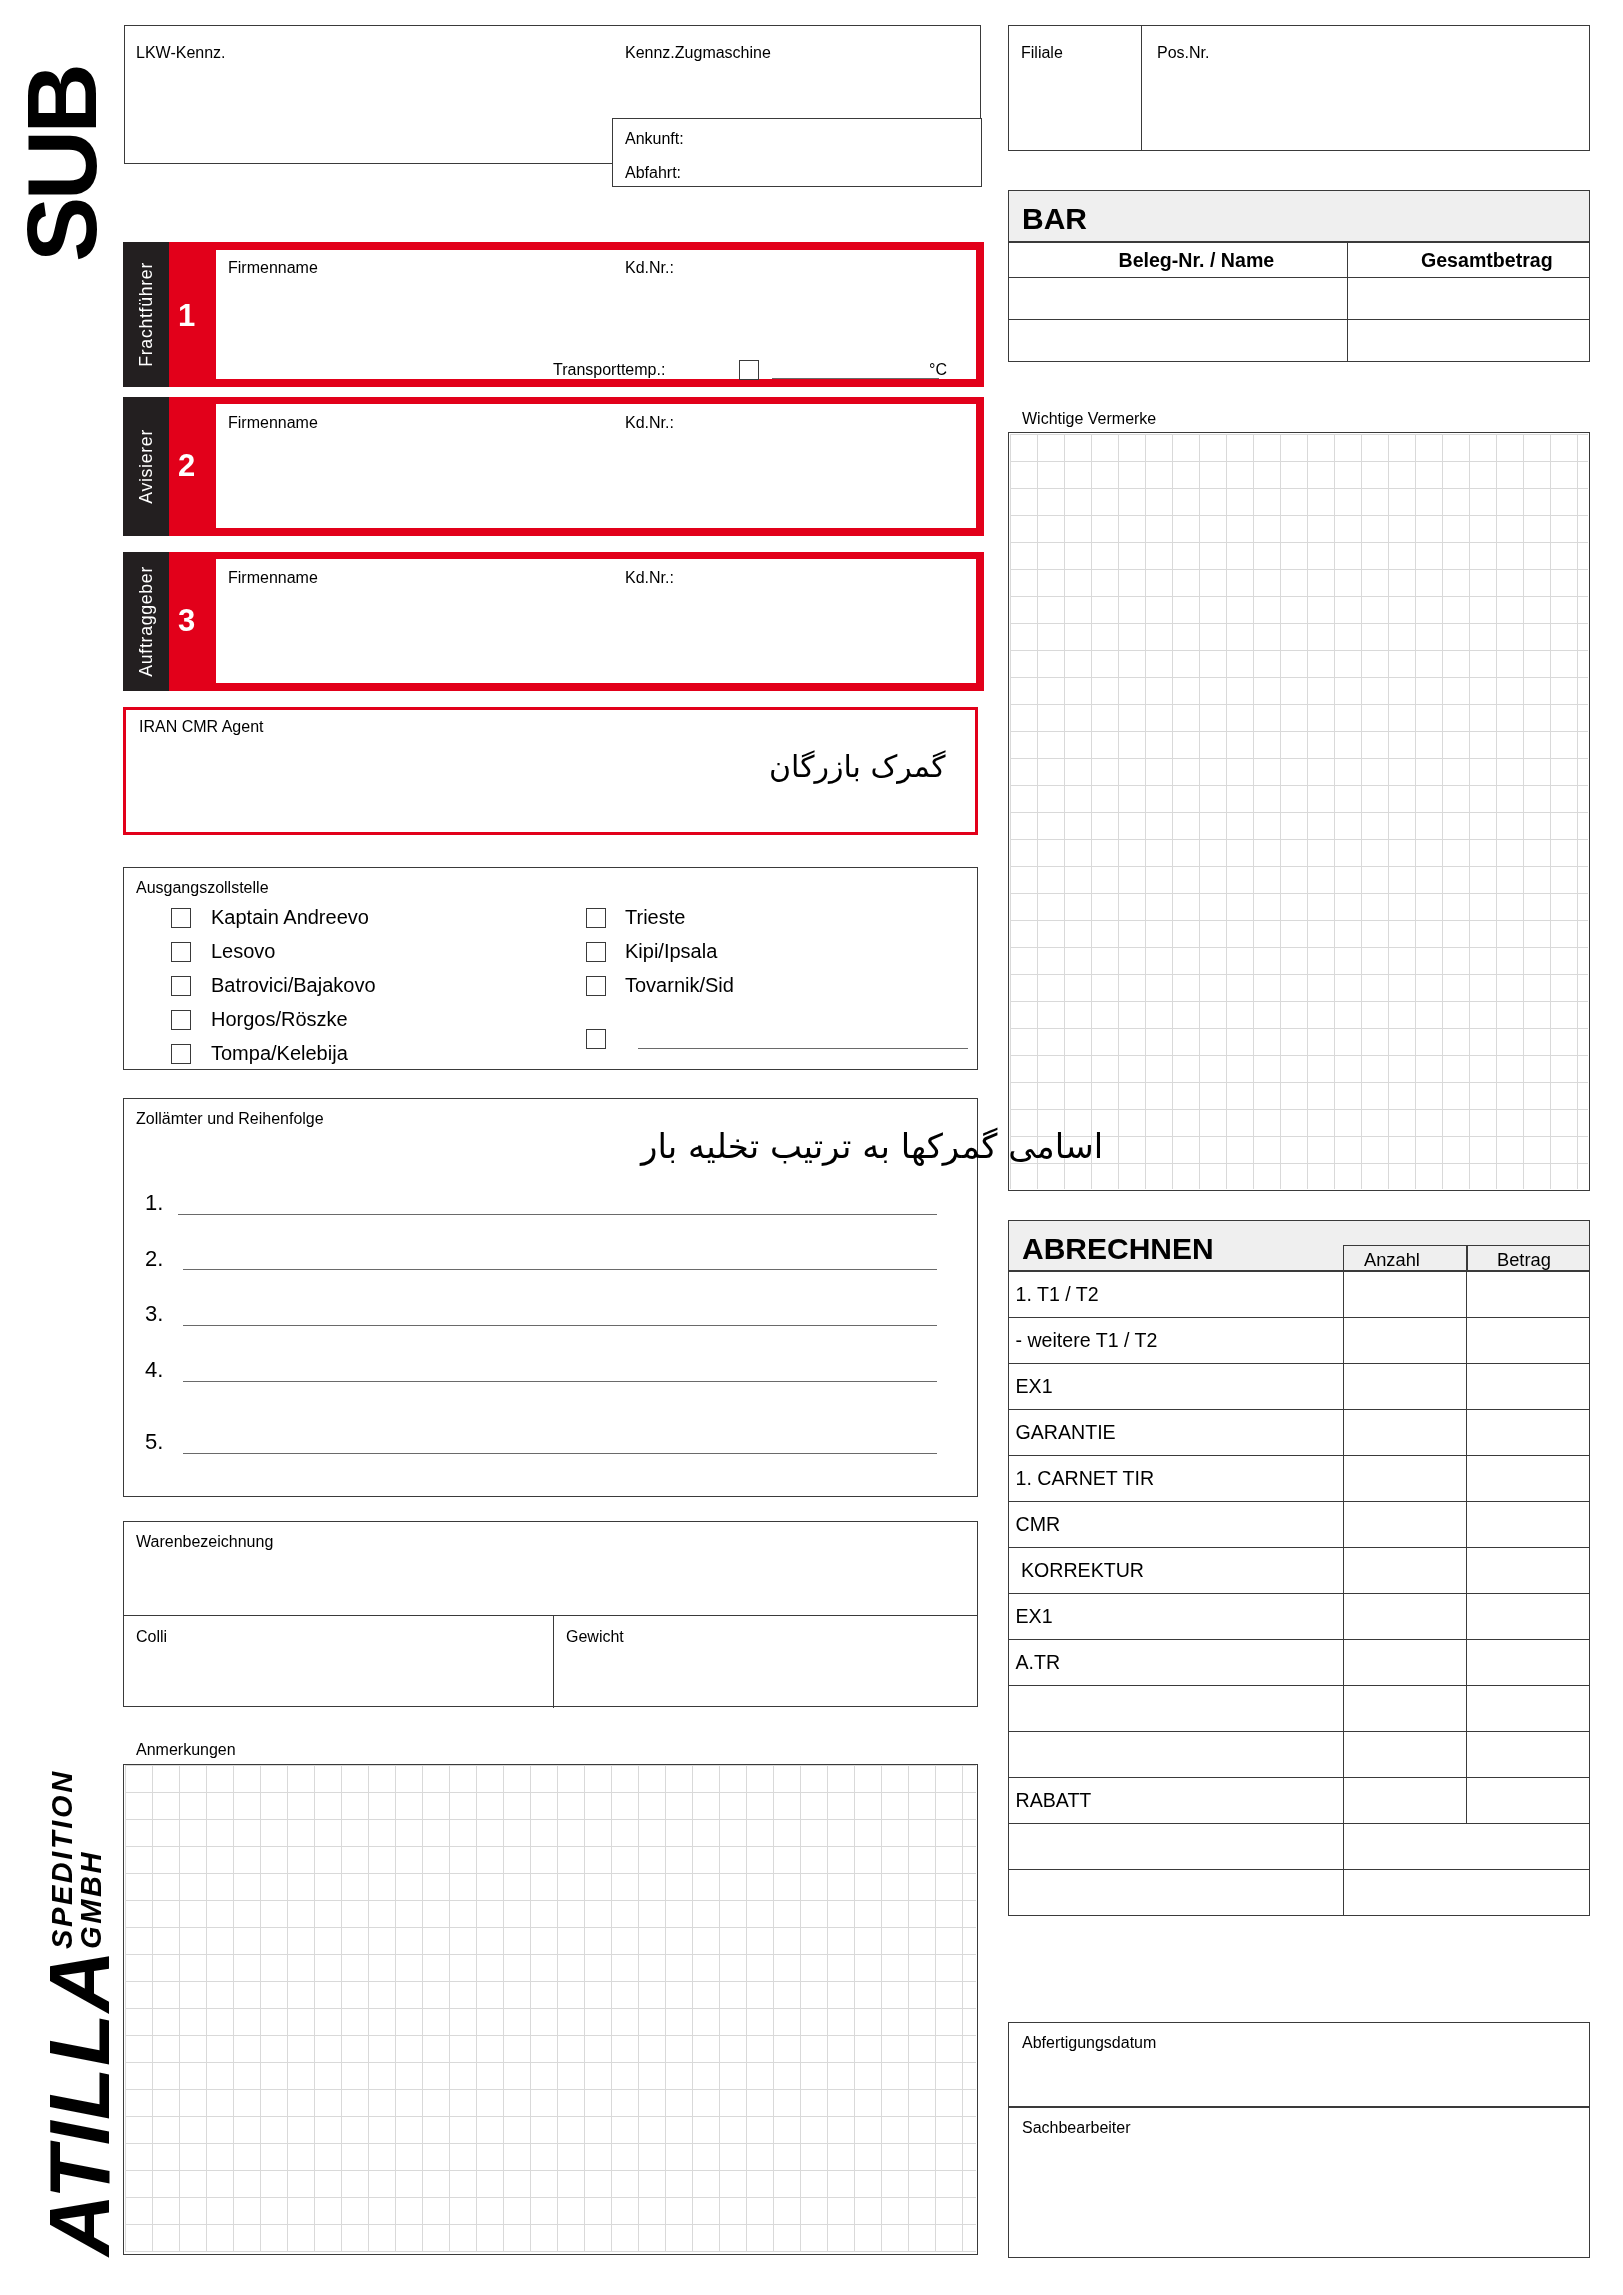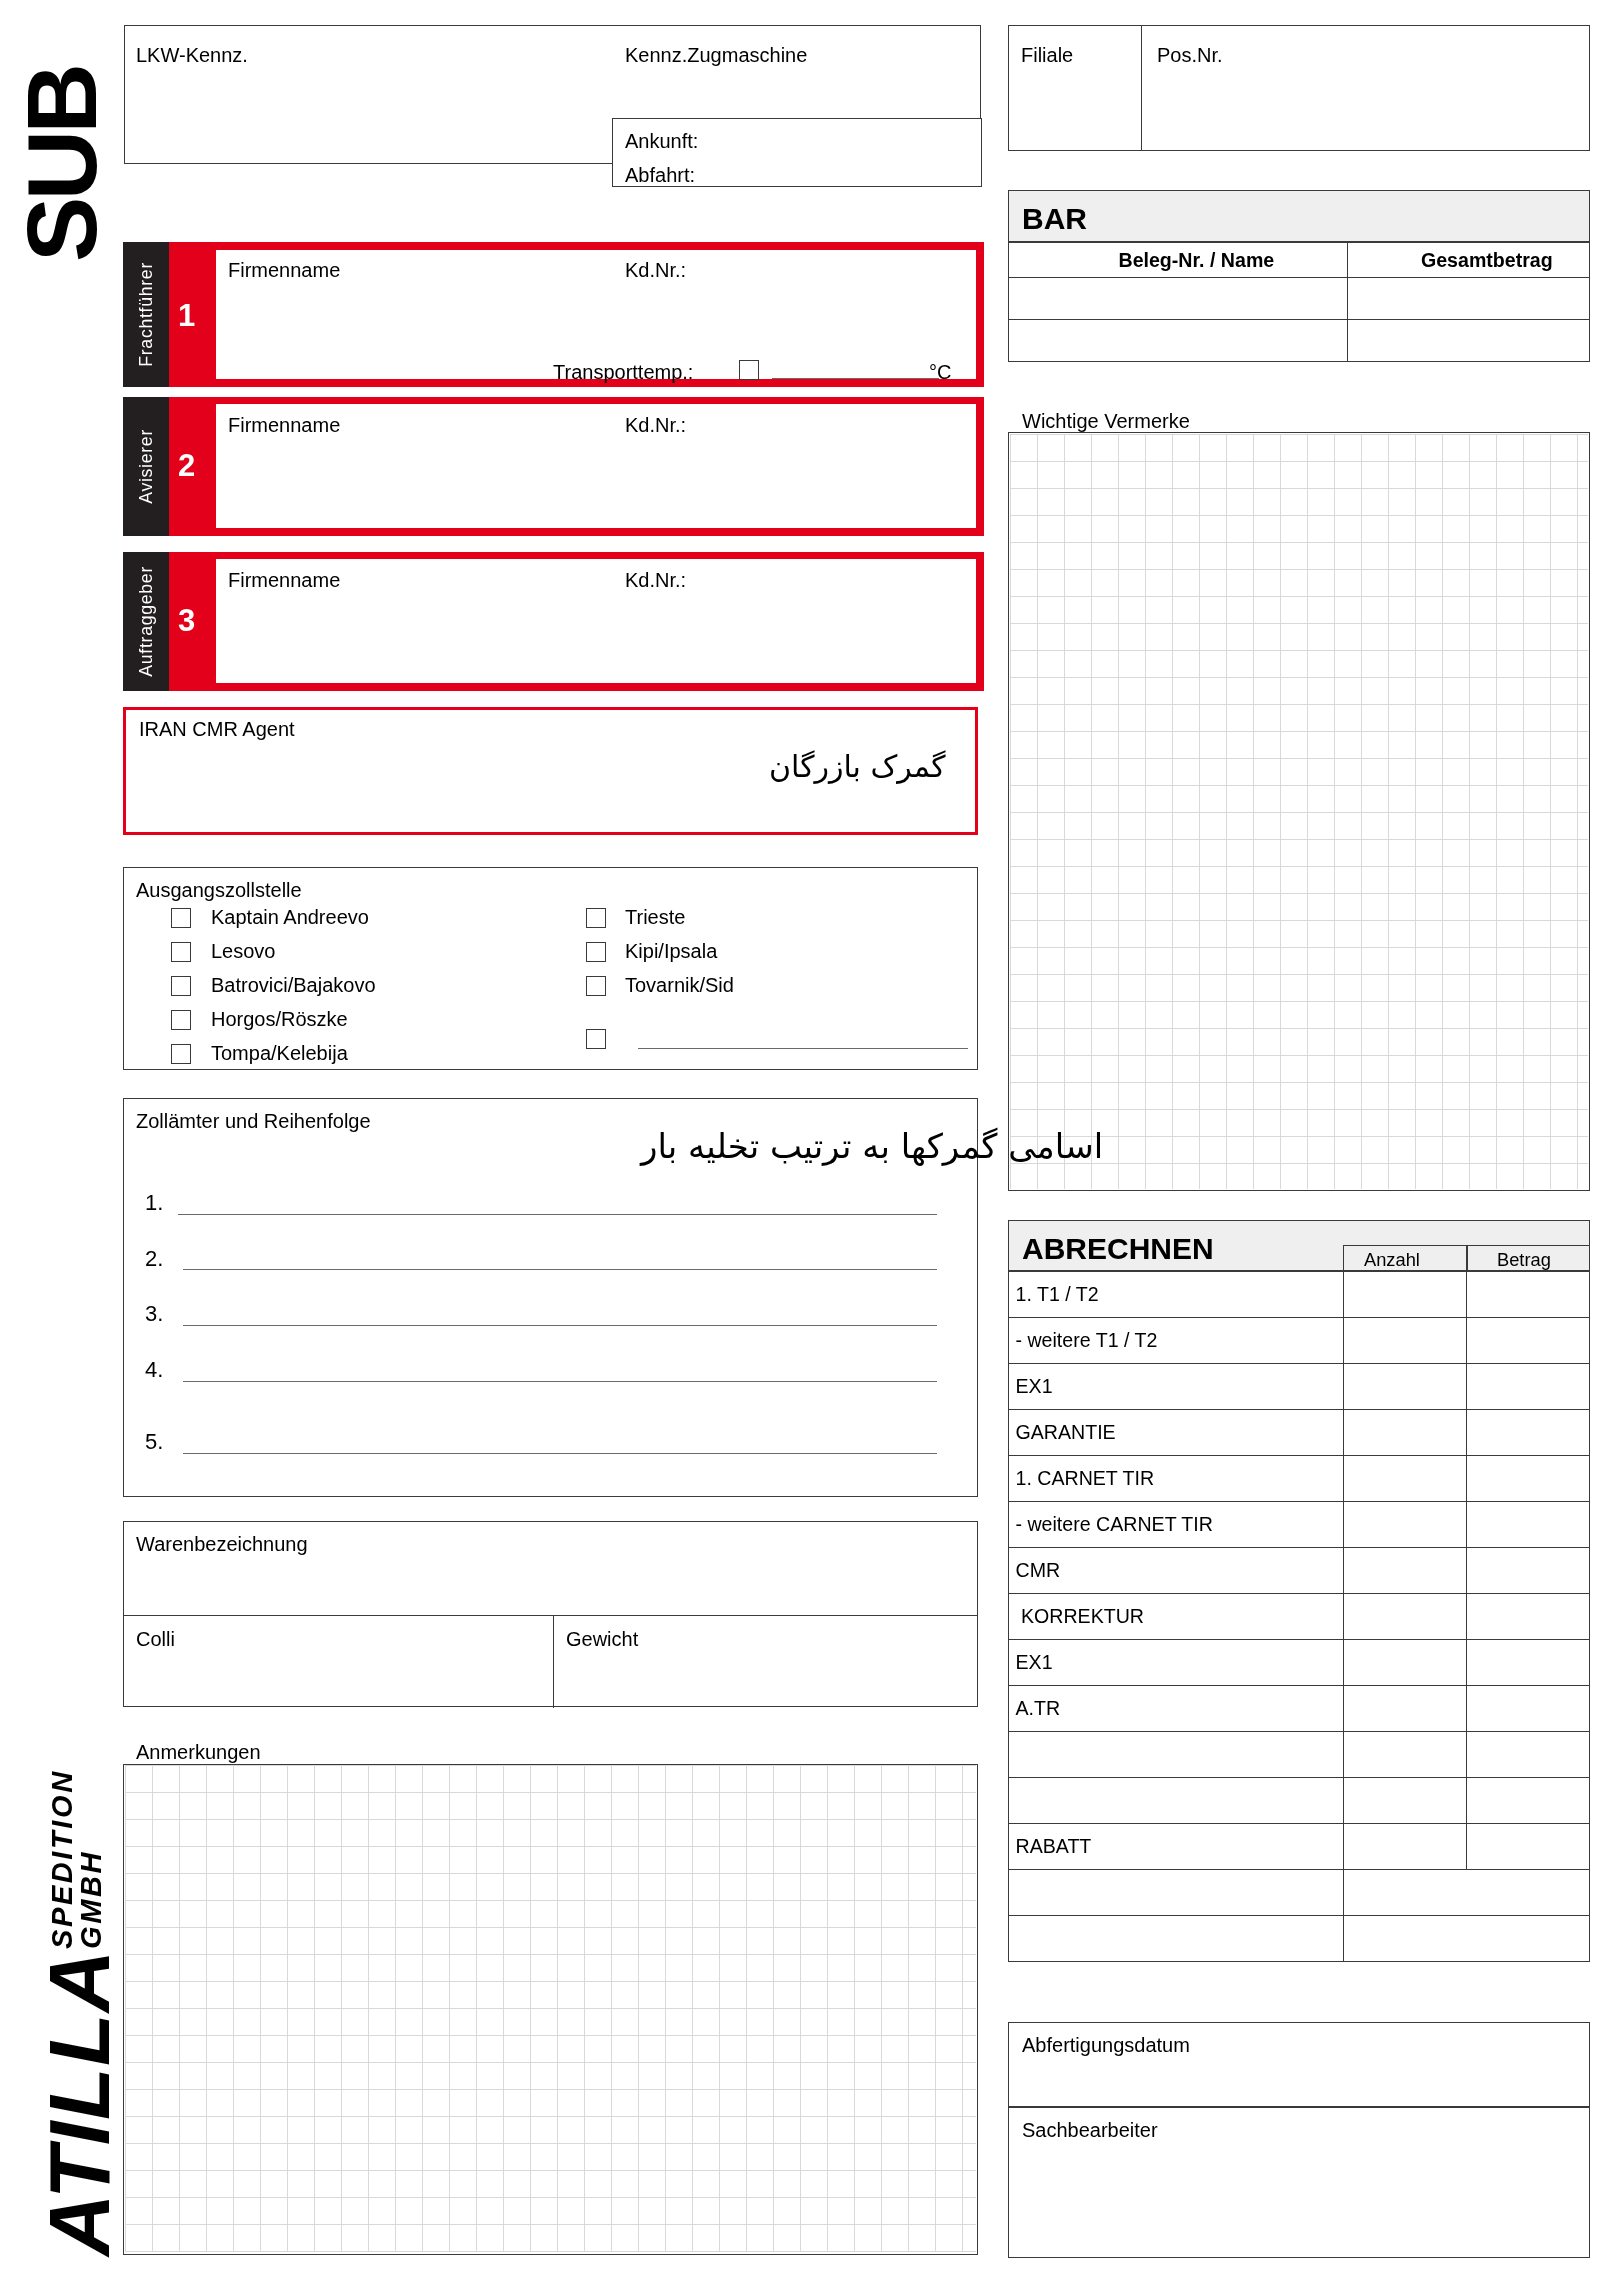--- a/index.html
+++ b/index.html
@@ -66,21 +66,21 @@
 
   
   .box {
     position: absolute;
     border: 1.3px solid #3a3a3a;
     box-sizing: border-box;
     background: #ffffff;
   }
   .lbl {
     position: absolute;
-    font-size: 20px;
+    font-size: 16px;
     line-height: 1.1;
     white-space: nowrap;
   }
 
   
   .red-box {
     position: absolute;
     border: 3.3px solid #e2001a;
     box-sizing: border-box;
     background: #ffffff;
@@ -356,25 +356,20 @@
       <td style="height:46px;">GARANTIE</td>
       <td></td>
       <td></td>
     </tr>
     <tr>
       <td style="height:46px;">1. CARNET TIR</td>
       <td></td>
       <td></td>
     </tr>
     <tr>
-      <td style="height:46px;"> - weitere CARNET TIR</td>
-      <td></td>
-      <td></td>
-    </tr>
-    <tr>
       <td style="height:46px;">CMR</td>
       <td></td>
       <td></td>
     </tr>
     <tr>
       <td style="height:46px;padding-left:12px;">KORREKTUR</td>
       <td></td>
       <td></td>
     </tr>
     <tr>

